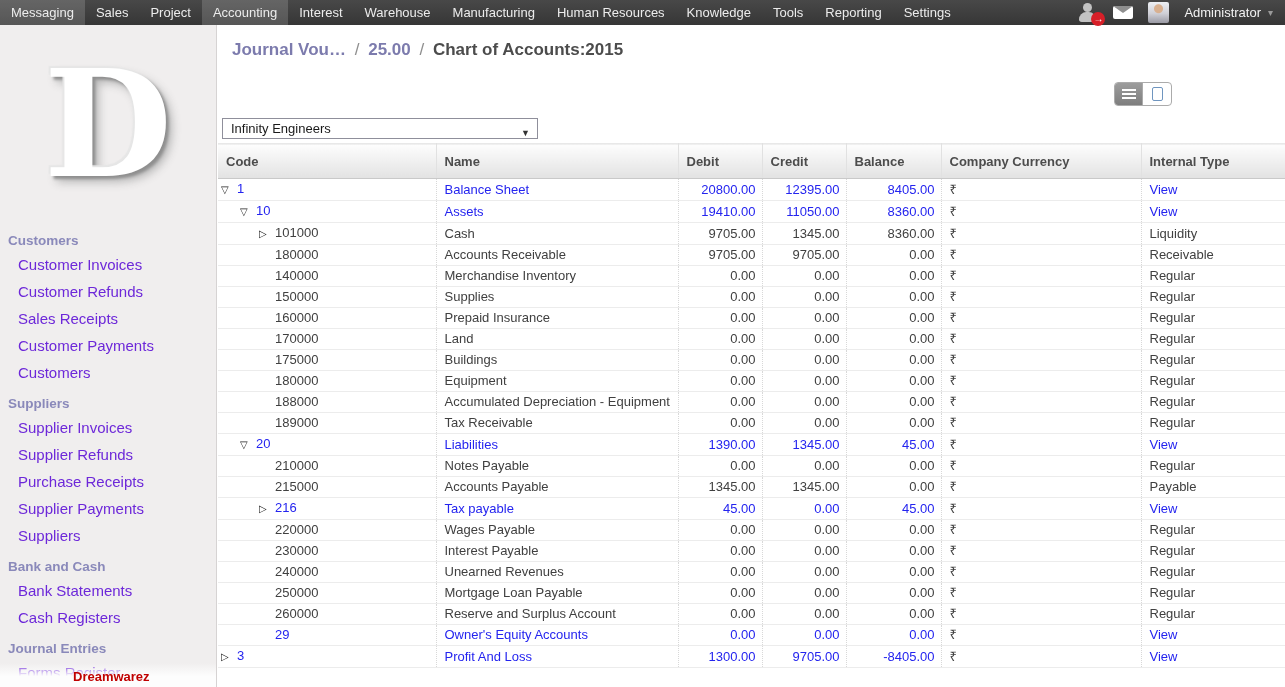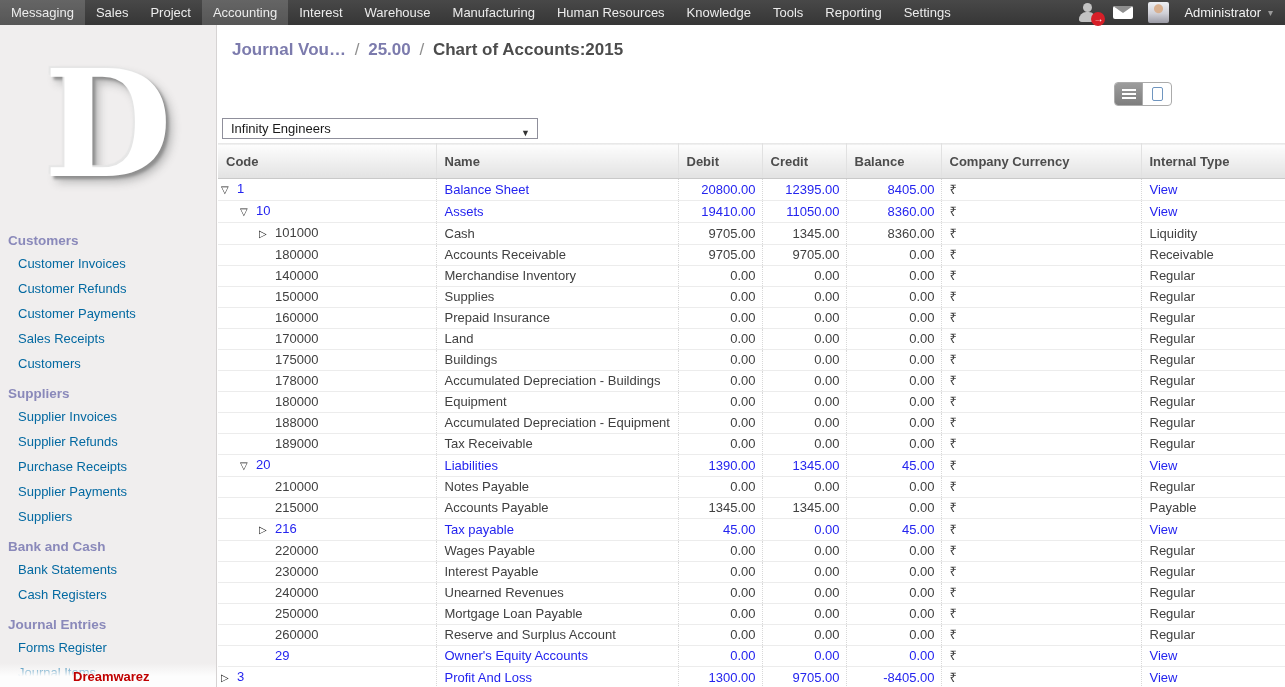--- a/index.html
+++ b/index.html
@@ -31,21 +31,21 @@
   #user-name { color:#f2f2f2; font-size:13px; }
   .caret { color:#9a9a9a; font-size:10px; margin-left:-8px; }
 
   
   #sidebar { position:absolute; left:0; top:25px; width:217px; height:662px;
     background:#f0eeee; border-right:1px solid #d6d3d3; overflow:hidden; }
   #logo-box { height:198px; display:flex; align-items:center; justify-content:center; }
   #logo-d { font-family:"DejaVu Serif", serif; font-weight:bold; font-size:148px; line-height:1;
     color:#ffffff; text-shadow:-2px -2px 1px #e6e6e6, 3px 3px 3px #8f8f8f, 6px 6px 10px #b5b5b5; }
   .side-heading { color:#8a89ba; font-weight:bold; font-size:13.5px; padding:10px 0 3px 8px; }
-  .side-item { color:#0369a1; font-size:13px; padding:5px 0 5px 18px; cursor:pointer;
+  .side-item { color:#6d28d9; font-size:15px; padding:5px 0 5px 18px; cursor:pointer;
     white-space:nowrap; }
   #side-fade { position:absolute; left:0; bottom:0; width:216px; height:24px;
     background:linear-gradient(rgba(253,253,253,0), #fdfdfd 55%); }
   #brand { position:absolute; left:73px; bottom:3px; color:#c00000; font-weight:bold;
     font-size:13px; z-index:3; }
 
   
   #breadcrumb { position:absolute; left:232px; top:40px; font-size:17px; font-weight:bold;
     color:#4c4c4c; }
   .crumb-link { color:#7c7bad; cursor:pointer; }
@@ -113,22 +113,22 @@
 
   <div id="sidebar">
     <div id="logo-box">
       <span id="logo-d">D</span>
     </div>
     <div id="sidebar-nav">
         <div class="side-section">
           <div class="side-heading">Customers</div>
           <div class="side-item">Customer Invoices</div>
           <div class="side-item">Customer Refunds</div>
+          <div class="side-item">Sales Receipts</div>
           <div class="side-item">Customer Payments</div>
-          <div class="side-item">Sales Receipts</div>
           <div class="side-item">Customers</div>
         </div>
         <div class="side-section">
           <div class="side-heading">Suppliers</div>
           <div class="side-item">Supplier Invoices</div>
           <div class="side-item">Supplier Refunds</div>
           <div class="side-item">Purchase Receipts</div>
           <div class="side-item">Supplier Payments</div>
           <div class="side-item">Suppliers</div>
         </div>
@@ -267,29 +267,20 @@
         <tr>
           <td class="c0"><span style="padding-left: 38px;"></span><span class="toggle"></span><span>175000</span></td>
           <td class="c1">Buildings</td>
           <td class="c2 num">0.00</td>
           <td class="c3 num">0.00</td>
           <td class="c4 num">0.00</td>
           <td class="c5 cur">₹</td>
           <td class="c6">Regular</td>
         </tr>
         <tr>
-          <td class="c0"><span style="padding-left: 38px;"></span><span class="toggle"></span><span>178000</span></td>
-          <td class="c1">Accumulated Depreciation - Buildings</td>
-          <td class="c2 num">0.00</td>
-          <td class="c3 num">0.00</td>
-          <td class="c4 num">0.00</td>
-          <td class="c5 cur">₹</td>
-          <td class="c6">Regular</td>
-        </tr>
-        <tr>
           <td class="c0"><span style="padding-left: 38px;"></span><span class="toggle"></span><span>180000</span></td>
           <td class="c1">Equipment</td>
           <td class="c2 num">0.00</td>
           <td class="c3 num">0.00</td>
           <td class="c4 num">0.00</td>
           <td class="c5 cur">₹</td>
           <td class="c6">Regular</td>
         </tr>
         <tr>
           <td class="c0"><span style="padding-left: 38px;"></span><span class="toggle"></span><span>188000</span></td>

